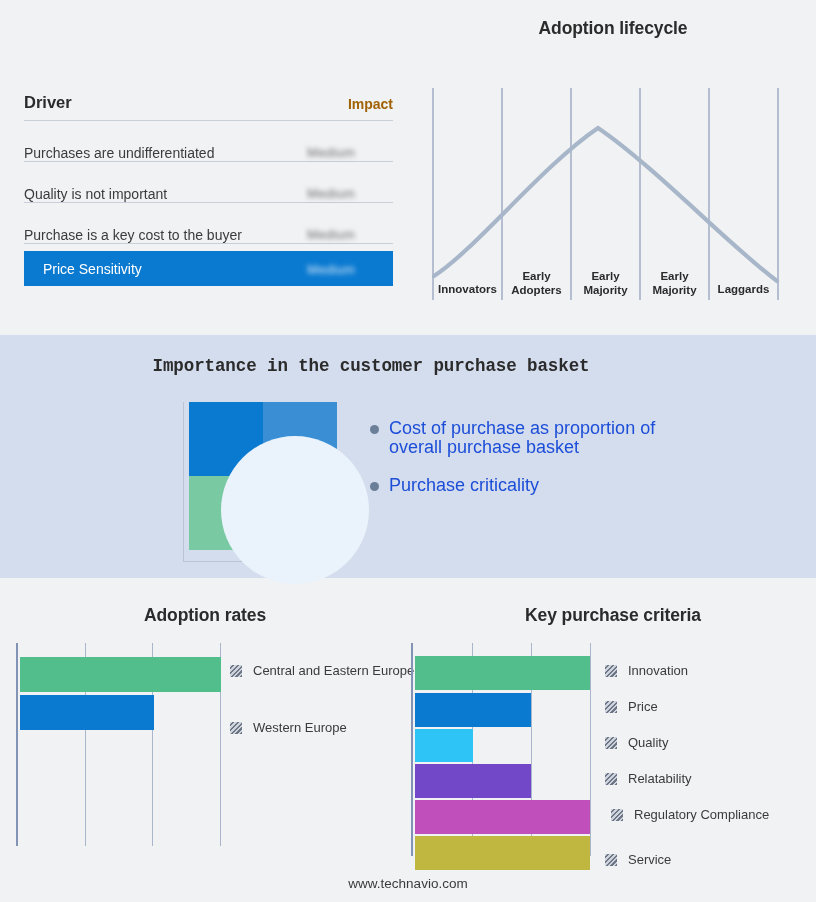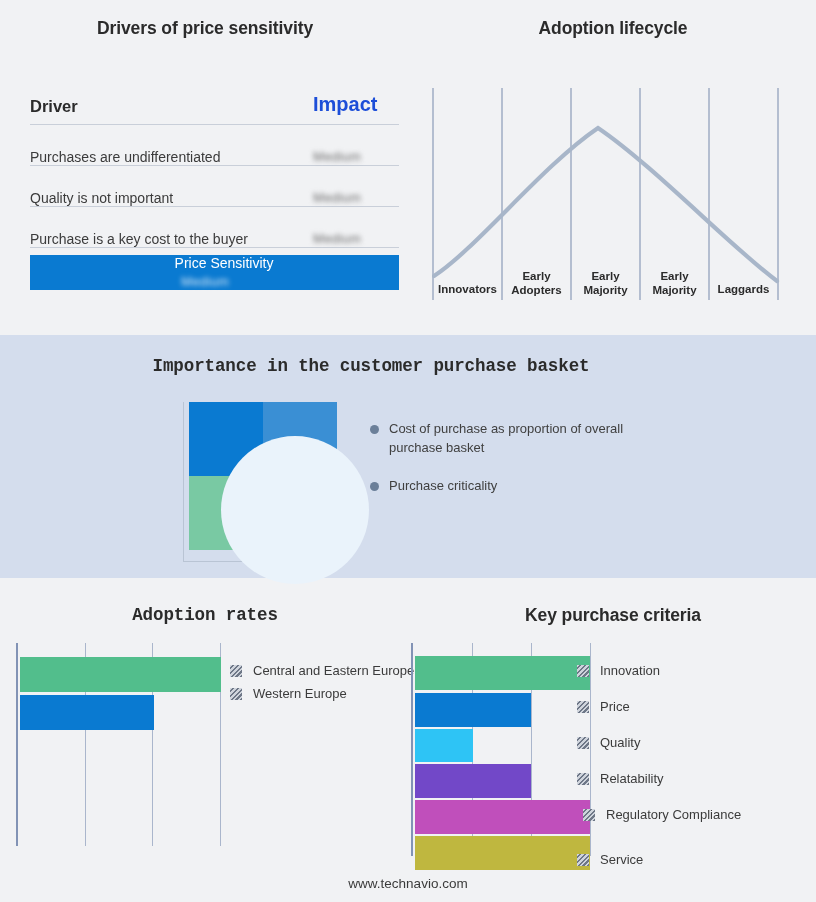--- a/index.html
+++ b/index.html
@@ -29,29 +29,29 @@
     font-weight: bold;
     color: #2b2b2b;
     text-align: center;
     letter-spacing: -0.1px;
   }
 
   
   #drivers-title { left: 0; top: 18px; width: 410px; }
 
   #drivers-table {
-    position: absolute; left: 30px; top: 93px; width: 369px;
+    position: absolute; left: 24px; top: 93px; width: 369px;
   }
   .dt-head {
     display: flex; align-items: flex-end;
     padding-bottom: 8px;
     border-bottom: 1px solid #c9cfd9;
   }
   .dt-head .c1 { flex: 1; font-size: 16.5px; font-weight: bold; color: #2b2b2b; }
-  .dt-head .c2 { width: 86px; font-size: 20px; font-weight: bold; color: #1d4ed8; }
+  .dt-head .c2 { width: 86px; font-size: 14px; font-weight: bold; color: #a16207; text-align: right; }
   .dt-row {
     display: flex; align-items: flex-end;
     height: 41px;
     border-bottom: 1px solid #c9cfd9;
   }
   .dt-row .c1 { flex: 1; font-size: 14px; color: #3b3b3b; }
   .dt-row .c2 { width: 86px; }
   .blurred {
     display: inline-block;
     font-size: 13px;
@@ -59,21 +59,20 @@
     filter: blur(2.6px);
     letter-spacing: 0.3px;
   }
   .dt-row-hl {
     display: flex; align-items: center;
     height: 35px;
     margin-top: 7px;
     background: #0a7ad1;
     padding-left: 19px;
     padding-right: 0;
-    flex-direction: column;
   }
   .dt-row-hl .c1 { flex: 1; font-size: 14px; color: #ffffff; }
   .dt-row-hl .c2 { width: 86px; }
   .dt-row-hl .blurred { color: #dbeaf8; }
 
   
   #lifecycle-title { left: 410px; top: 18px; width: 406px; }
   #lifecycle-chart {
     position: absolute; left: 432px; top: 88px;
     width: 348px; height: 225px;
@@ -112,24 +111,24 @@
   }
   .imp-li {
     display: flex; align-items: flex-start;
     margin-bottom: 19px;
   }
   .imp-bullet {
     width: 9px; height: 9px; border-radius: 50%;
     background: #6b7f99; margin-top: 6px; margin-right: 10px;
     flex: none;
   }
-  .imp-text { font-size: 13px; color: #404040; line-height: 19px; }
-
-  
-  #adoption-title { left: 0; top: 605px; width: 410px; font-family: Liberation Mono, monospace; }
+  .imp-text { font-size: 18px; color: #1d4ed8; line-height: 19px; }
+
+  
+  #adoption-title { left: 0; top: 605px; width: 410px; }
   #criteria-title { left: 410px; top: 605px; width: 406px; }
 
   .barchart { position: absolute; }
   .plot {
     position: absolute; top: 0; left: 0;
     border-left: 2px solid #8293b5;
   }
   .gridline {
     position: absolute; top: 0; bottom: 0;
     width: 1px; background: #aab6cc;
@@ -157,21 +156,20 @@
     font-size: 13.5px; color: #3b3b3b;
   }
 </style>
 </head>
 <body>
 
 <div id="page">
 
   <div class="band-mid"></div>
 
-  <div class="panel-title" id="drivers-title">Drivers of price sensitivity</div>
 
   <div id="drivers-table">
     <div class="dt-head">
       <div class="c1">Driver</div>
       <div class="c2">Impact</div>
     </div>
 
     <div class="dt-row">
       <div class="c1">Purchases are undifferentiated</div>
       <div class="c2">
@@ -264,21 +262,21 @@
     <div class="plot" style="width:205px; height:203px;">
       <div class="gridline" style="left:67px;"></div>
       <div class="gridline" style="left:134px;"></div>
       <div class="gridline" style="left:202px;"></div>
       <div class="bar" style="left:2px; top:14px; width:201px; height:35px; background:#52be8c;"></div>
       <div class="bar" style="left:2px; top:52px; width:134px; height:35px; background:#0a7ad1;"></div>
     </div>
   </div>
 
   <div class="blegend" style="left:230px; top:663px;">
-    <div class="bl-row" style="margin-bottom:8px;">
+    <div class="bl-row" style="margin-bottom:42px;">
       <span class="bl-swatch"></span>
       <span class="bl-text">Central and Eastern Europe</span>
     </div>
     <div class="bl-row">
       <span class="bl-swatch"></span>
       <span class="bl-text">Western Europe</span>
     </div>
   </div>
 
   <div class="panel-title" id="criteria-title">Key purchase criteria</div>
@@ -290,21 +288,21 @@
       <div class="gridline" style="left:177px;"></div>
       <div class="bar" style="left:2px; top:13px; width:175px; height:34px; background:#52be8c;"></div>
       <div class="bar" style="left:2px; top:50px; width:116px; height:34px; background:#0a7ad1;"></div>
       <div class="bar" style="left:2px; top:86px; width:58px; height:33px; background:#2ec4f5;"></div>
       <div class="bar" style="left:2px; top:121px; width:116px; height:34px; background:#7248c8;"></div>
       <div class="bar" style="left:2px; top:157px; width:175px; height:34px; background:#c04fbb;"></div>
       <div class="bar" style="left:2px; top:193px; width:175px; height:34px; background:#bfb73f;"></div>
     </div>
   </div>
 
-  <div class="blegend" style="left:577px; top:663px;">
+  <div class="blegend" style="left:605px; top:663px;">
     <div class="bl-row" style="margin-bottom:21px;">
       <span class="bl-swatch"></span>
       <span class="bl-text">Innovation</span>
     </div>
     <div class="bl-row" style="margin-bottom:21px;">
       <span class="bl-swatch"></span>
       <span class="bl-text">Price</span>
     </div>
     <div class="bl-row" style="margin-bottom:21px;">
       <span class="bl-swatch"></span>

